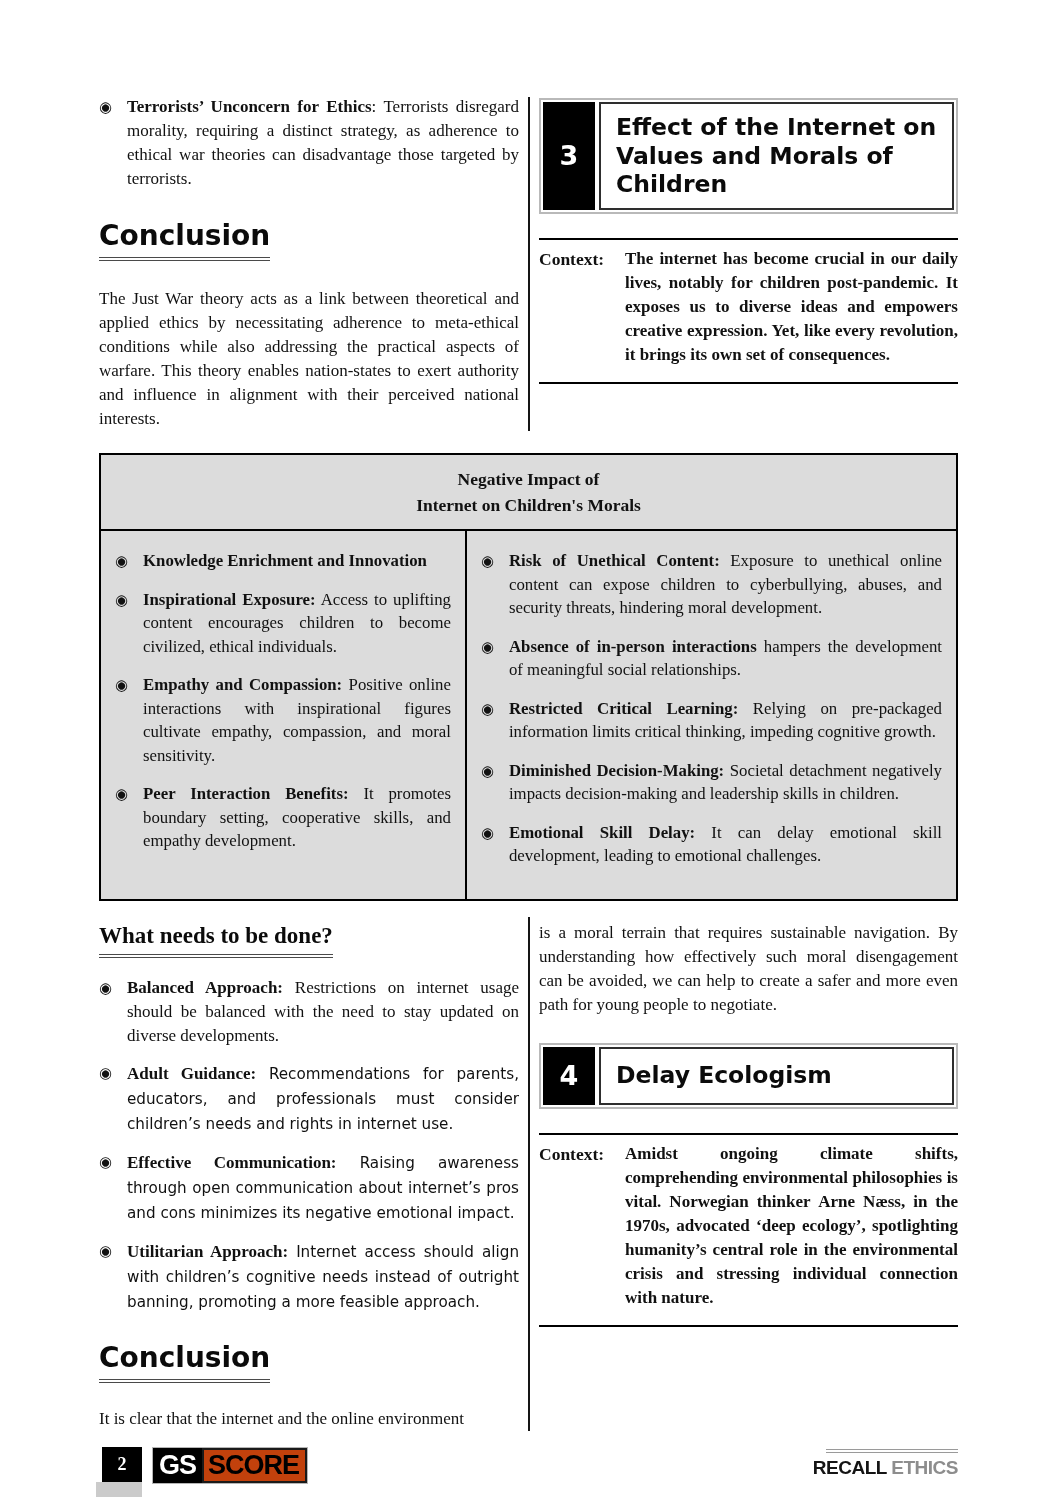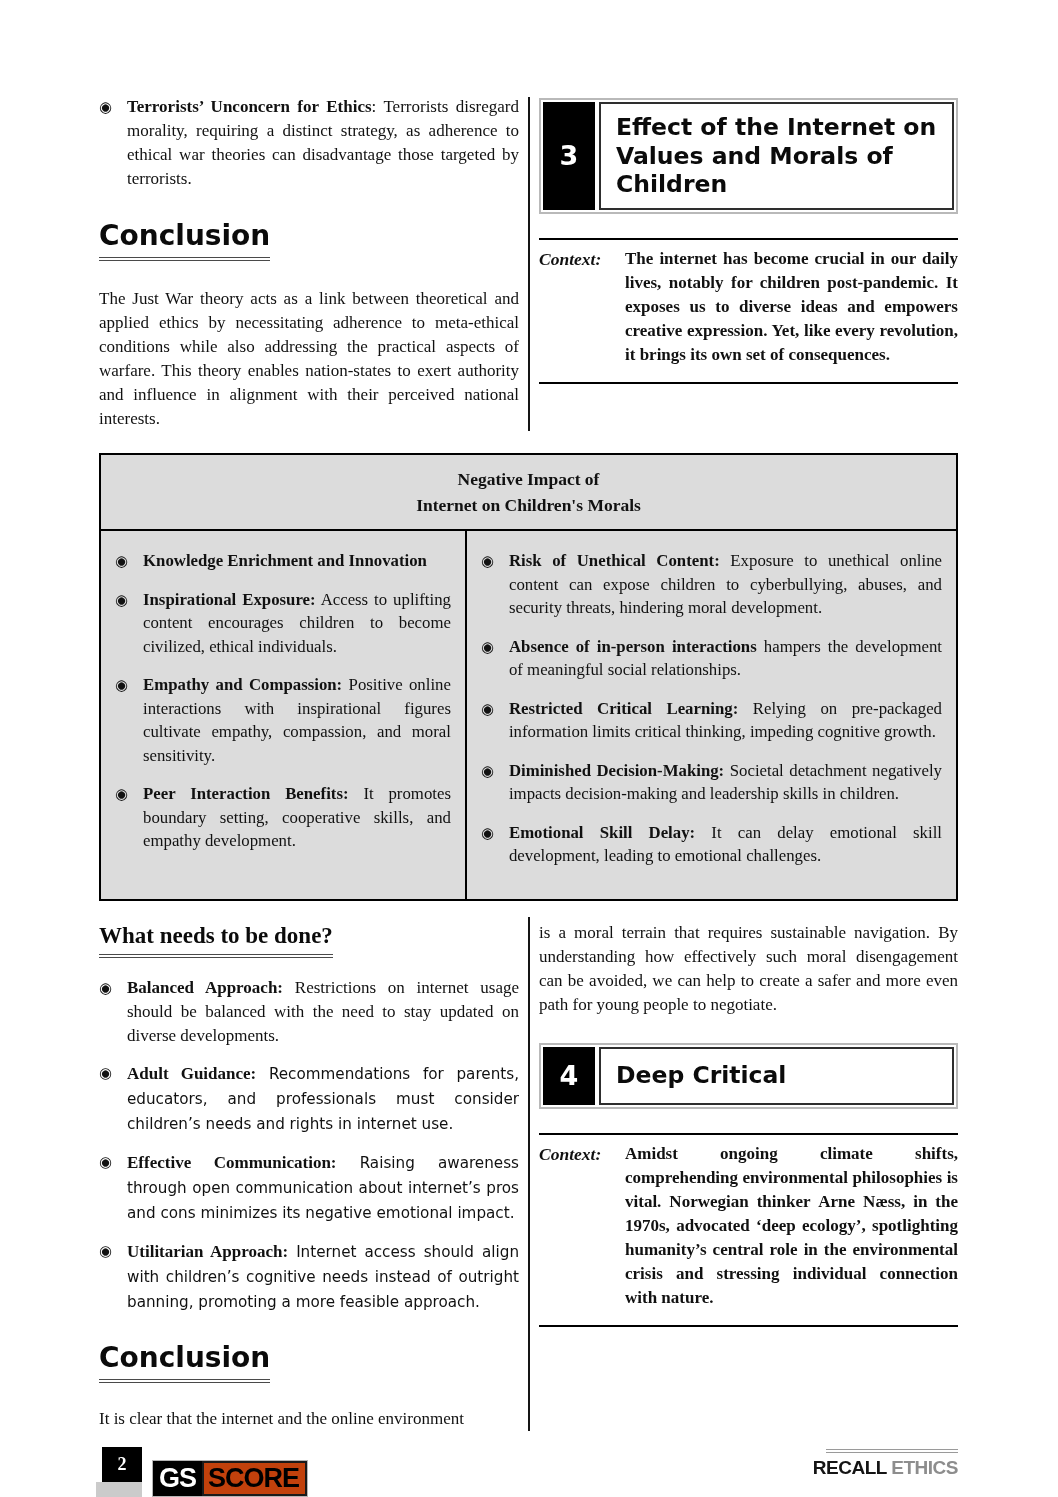--- a/index.html
+++ b/index.html
@@ -36,42 +36,42 @@
 
   
   .secbox { display:flex; border:2px solid #b9b9b9; padding:2px; background:#fff; }
   .secnum { flex:0 0 52px; background:#000; color:#fff; display:flex; align-items:center; justify-content:center;
             font-family:"DejaVu Sans", sans-serif; font-weight:bold; font-size:27px; }
   .sectitle { flex:1; margin-left:4px; border:2px solid #2e2e2e; padding:9px 15px;
               font-family:"DejaVu Sans", sans-serif; font-weight:bold; font-size:23.5px; line-height:1.22; color:#0b0b0b; }
 
   
   .context { border-top:2px solid #000; border-bottom:2px solid #000; padding:7px 0 15px 0; display:flex; margin-top:24px; }
-  .ctx-label { flex:0 0 86px; font-weight:bold; font-size:17.5px; line-height:24px;font-style:italic; }
+  .ctx-label { flex:0 0 86px; font-weight:bold; font-size:17.5px; line-height:24px; }
   .ctx-text { flex:1; font-size:17px; line-height:24px; text-align:justify;font-weight:bold; }
 
   
   .ptable { margin-top:22px; border:2px solid #000; background:#dcdcdc; }
   .trow { display:flex; }
   .thead { border-bottom:2px solid #000; }
   .tcell { padding:11px 12px; }
   .tcell-left { flex:0 0 42.8%; border-right:2px solid #000; }
   .tcell-right { flex:1; }
   .th-text { font-weight:bold; font-size:17.5px; line-height:26px; text-align:center; white-space:pre-line; }
   .tbody .tcell { padding:18px 14px 16px 14px; }
   .tbody ul.blist li { font-size:16.8px; line-height:23.5px; margin-bottom:15px; }
 
   
   .footer { margin-top:16px; display:flex; justify-content:space-between; align-items:flex-start; }
   .footer-left { display:flex; align-items:flex-start; margin-left:3px; }
   .pagecol { display:flex; flex-direction:column; }
   .pagebox { width:40px; height:35px; background:#000; color:#fff; display:flex; align-items:center; justify-content:center;
              font-weight:bold; font-size:18px; font-family:"Liberation Serif", serif; }
   .graybox { width:46px; height:57px; background:#cbcbcb; margin-left:-6px; margin-top:0; }
-  .gslogo { display:flex; margin-left:10px; margin-top:13px; font-family:"Liberation Sans", sans-serif; font-weight:bold;
+  .gslogo { display:flex; margin-left:10px; margin-top:0; font-family:"Liberation Sans", sans-serif; font-weight:bold;
             font-size:27px; letter-spacing:-1px; line-height:1; border:1px solid #b5b5b5; height:37px; }
   .gs { background:#000; color:#fff; padding:4px 6px 0 6px; }
   .score { background:#c2410c; color:#000; border:2px solid #1a1a1a; padding:2px 6px 0 4px; }
   .brand { text-align:right; margin-top:2px; }
   .brand-lines { border-top:4px double #9a9a9a; width:132px; margin-left:auto; margin-bottom:4px; }
   .brand-text { font-family:"Liberation Sans", sans-serif; font-weight:bold; font-size:19px; letter-spacing:-0.5px; }
   .recall { color:#141414; }
   .ethics { color:#8d8d8d; }
 
   .mt28 { margin-top:28px; }
@@ -152,21 +152,21 @@
       </div>
       <p class="serif-text" style="margin-top:24px;">It is clear that the internet and the online environment</p>
     </div>
 
     <div class="vrule"></div>
 
     <div class="col-right">
       <p class="serif-text" style="padding-top:6px;">is a moral terrain that requires sustainable navigation. By understanding how effectively such moral disengagement can be avoided, we can help to create a safer and more even path for young people to negotiate.</p>
       <div class="secbox" style="margin-top:26px;">
         <div class="secnum" style="height:58px;">4</div>
-        <div class="sectitle" style="display:flex; align-items:center;">Deep Critical</div>
+        <div class="sectitle" style="display:flex; align-items:center;">Delay Ecologism</div>
       </div>
       <div class="context">
         <div class="ctx-label">Context:</div>
         <div class="ctx-text"><span>Amidst ongoing climate shifts, comprehending environmental philosophies is vital. Norwegian thinker </span><b>Arne Næss</b><span>, in the 1970s, advocated </span><b>‘deep ecology’</b><span>, spotlighting humanity’s central role in the environmental crisis and stressing individual connection with nature.</span></div>
       </div>
     </div>
   </div>
 
   <div class="footer">
     <div class="footer-left">

